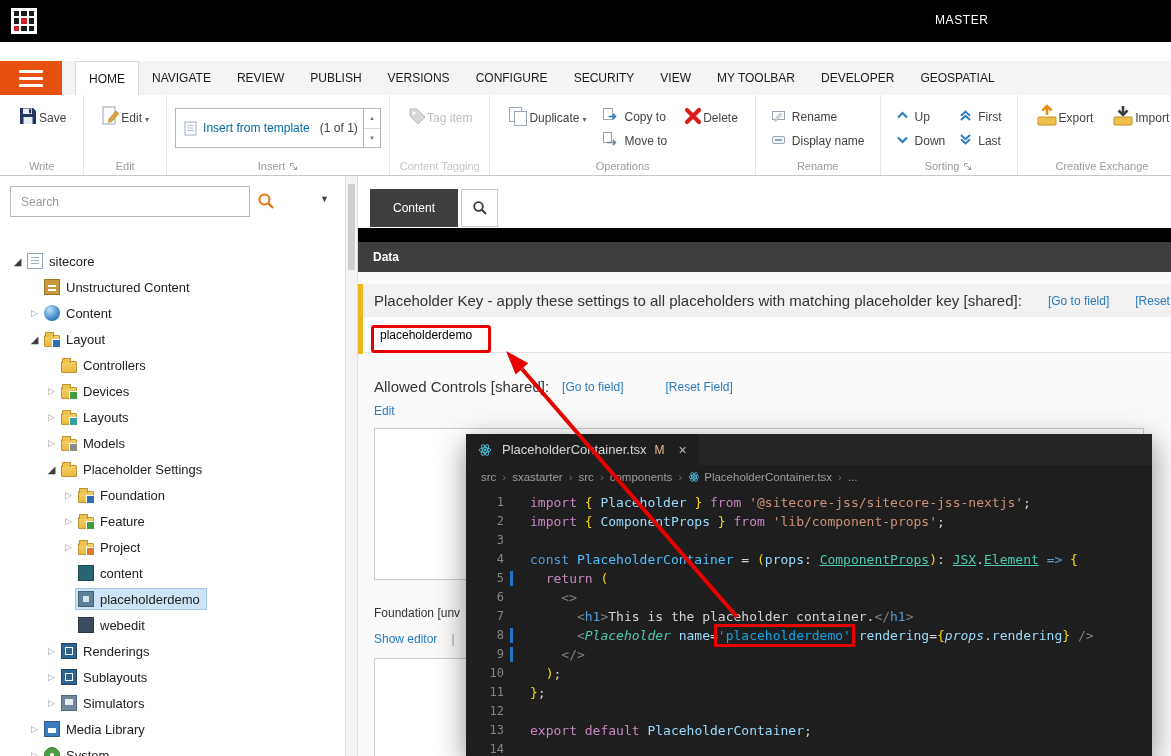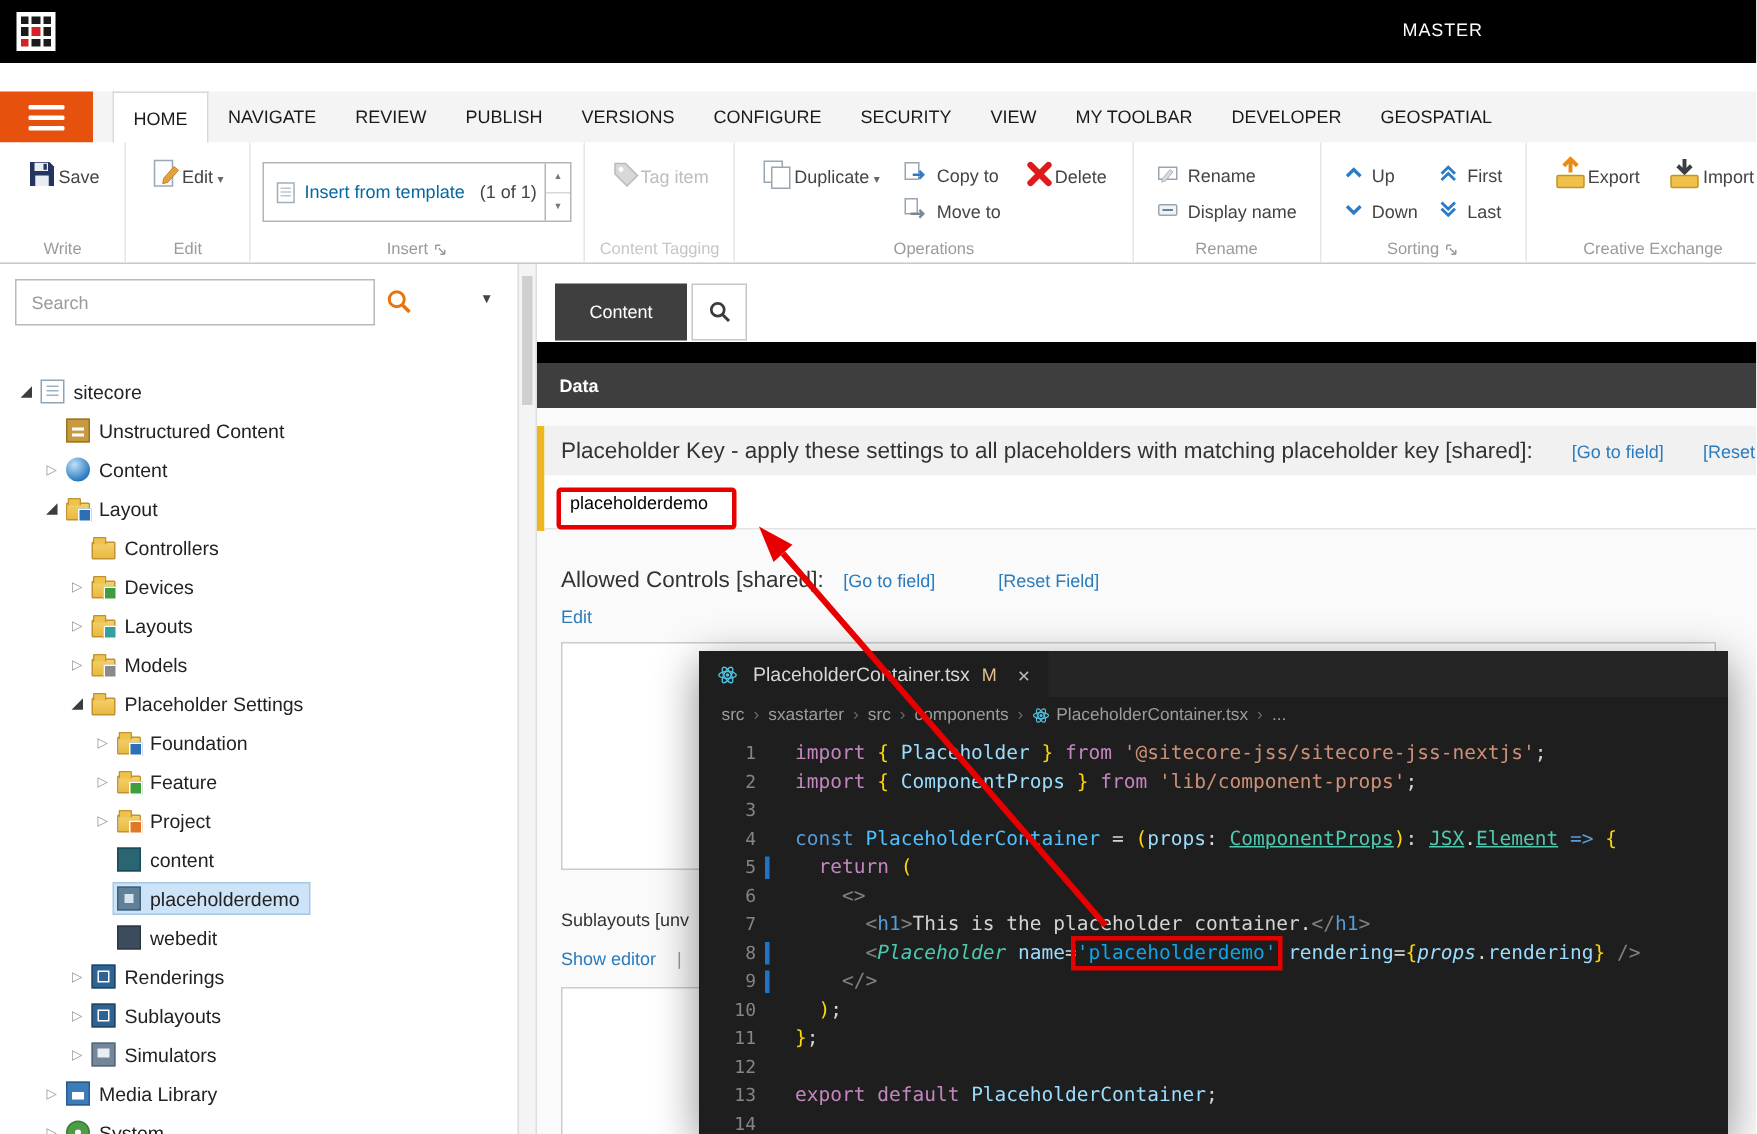--- a/index.html
+++ b/index.html
@@ -569,21 +569,21 @@
         <span class="fvalue">placeholderdemo</span>
       </div>
       <div class="red-box-field"></div>
       <div class="allowed-row">
         <span class="flabel">Allowed Controls [shared]:</span>
         <a class="flink g1">[Go to field]</a>
         <a class="flink g2">[Reset Field]</a>
       </div>
       <a class="flink edit-link">Edit</a>
       <div class="listbox"></div>
-      <div class="desc-label flabel">Sublayouts [unv</div>
+      <div class="desc-label flabel">Foundation [unv</div>
       <div class="desc-links">
         <a class="flink">Show editor</a>
         <span class="sep">|</span>
       </div>
       <div class="listbox box2"></div>
     </div>
   </main>
 
   <div class="vscode">
     <div class="vtabbar">

